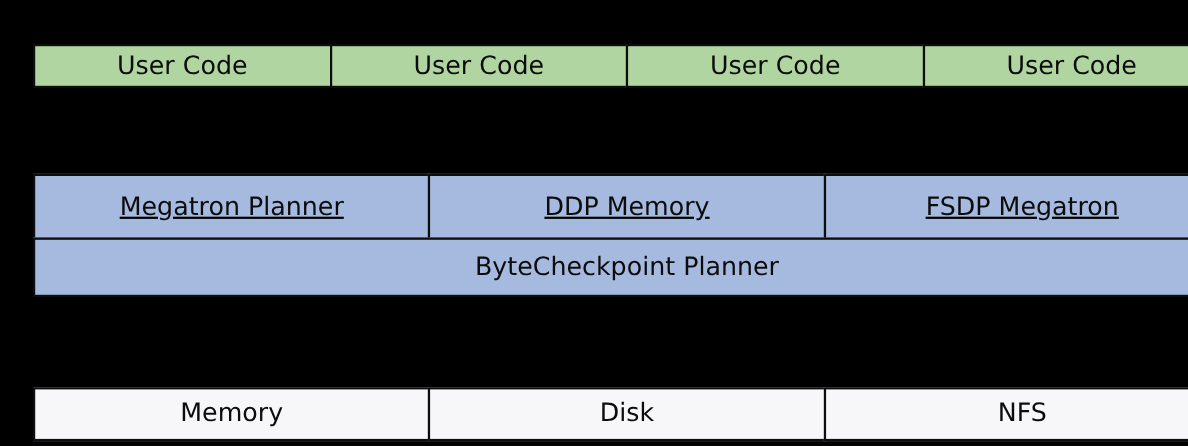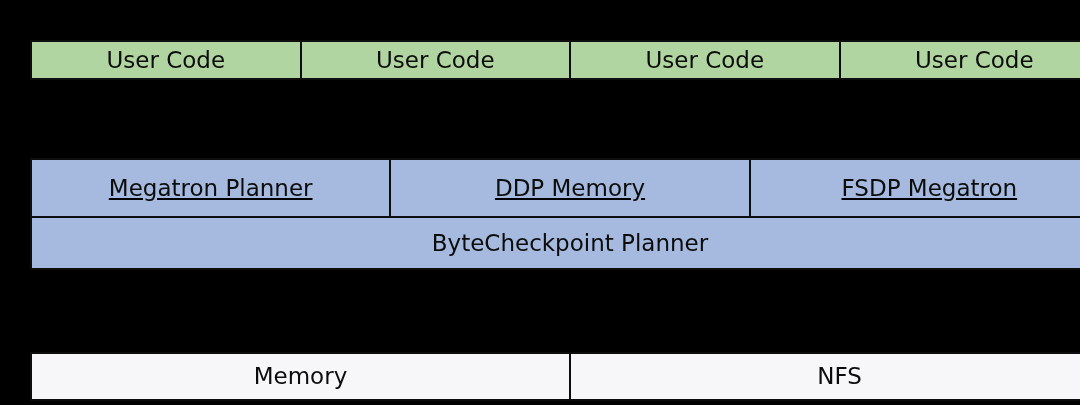--- a/index.html
+++ b/index.html
@@ -75,16 +75,17 @@
     <div class="cell blue">FSDP Megatron</div>
   </div>
 
   <div class="row row-executor">
     <div class="cell blue">ByteCheckpoint Planner</div>
   </div>
 
 
   <div class="row row-storage">
     <div class="cell whitec">Memory</div>
+    <div class="cell whitec">Disk</div>
     <div class="cell whitec">NFS</div>
   </div>
 
 </div>
 
 </body></html>

